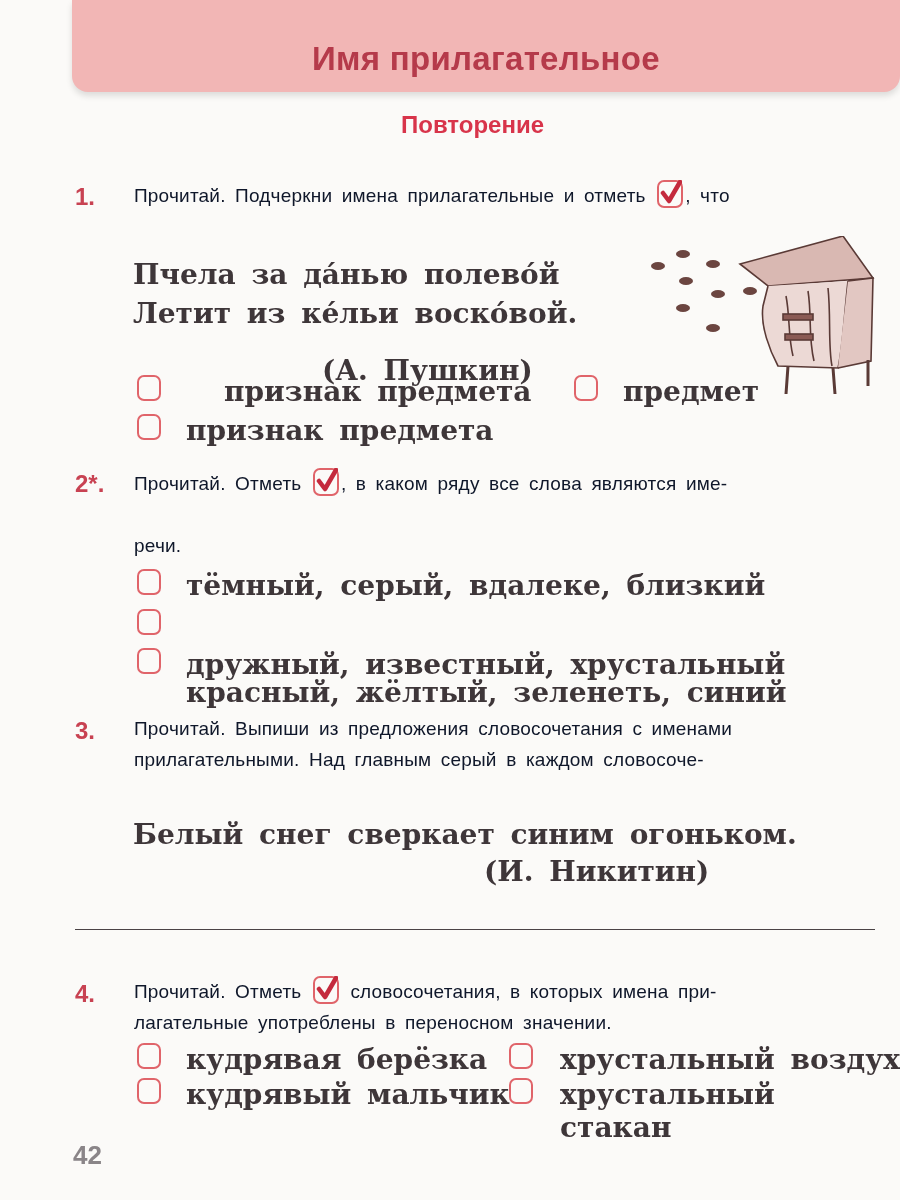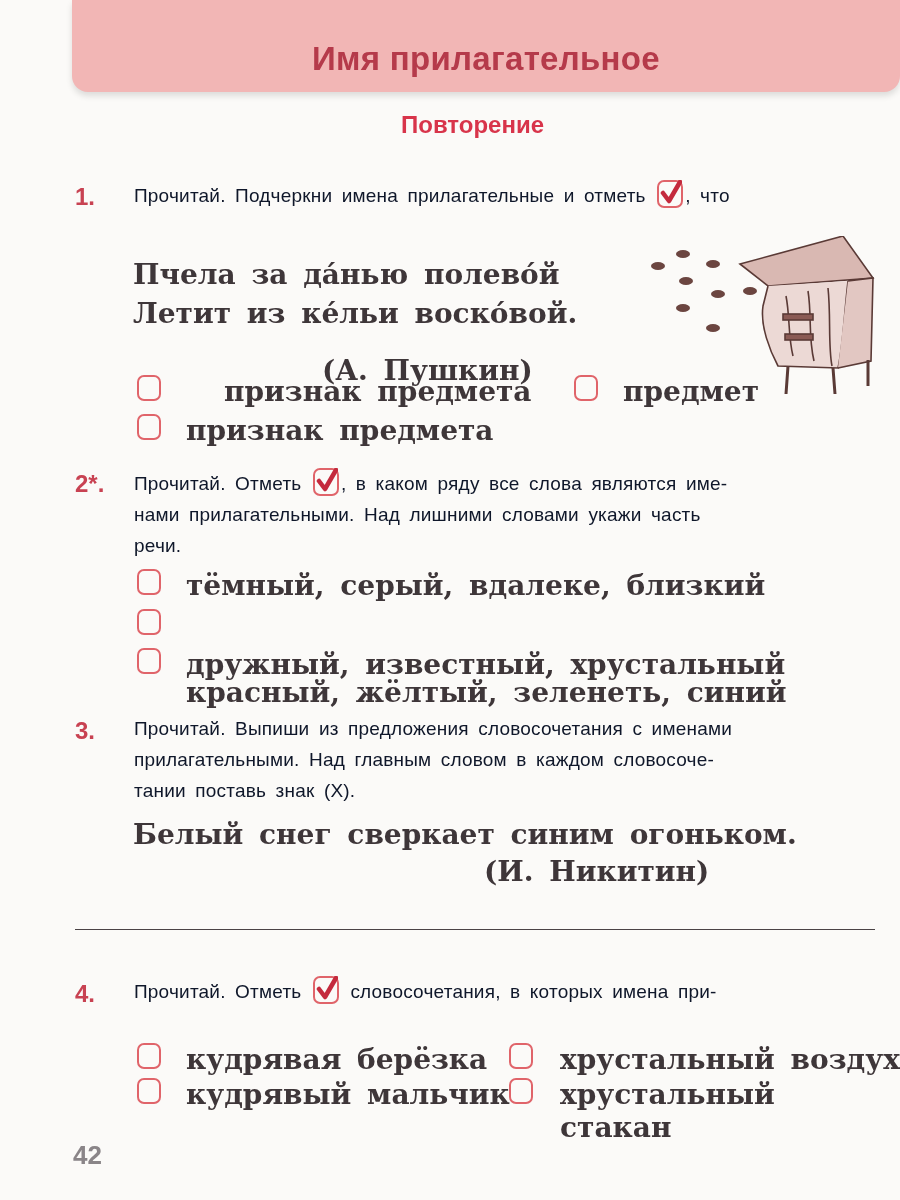--- a/index.html
+++ b/index.html
@@ -106,50 +106,50 @@
 </svg>
 
 <div class="task-num" style="top:470px;">2*.</div>
 <div class="instr" style="top:468px;">
   <span>Прочитай. Отметь</span>
   <span class="check-inline">
     <svg width="22" height="26" viewBox="0 0 22 26">
         <path d="M3 13 L9 21 L20 2" stroke="#c42a3d" stroke-width="4.5" fill="none" stroke-linecap="round" stroke-linejoin="round"></path>
       </svg>
   </span><span>, в каком ряду все слова являются име-</span><br>
-  <span>нами прилагательными. Над лишними словами укажи часть</span><br>
+  <br>
   <span>речи.</span>
 </div>
 
 <div class="cbox" style="left:137px; top:569px;"></div>
 <div class="serif" style="left:186px; top:569px;">тёмный, серый, вдалеке, близкий</div>
 <div class="cbox" style="left:137px; top:609px;"></div>
 <div class="serif" style="left:186px; top:628px;margin-top:48px;">красный, жёлтый, зеленеть, синий</div>
 <div class="cbox" style="left:137px; top:648px;"></div>
 <div class="serif" style="left:186px; top:648px;">дружный, известный, хрустальный</div>
 
 <div class="task-num" style="top:717px;">3.</div>
 <div class="instr" style="top:713px;">
   <span>Прочитай. Выпиши из предложения словосочетания с именами</span><br>
-  <span>прилагательными. Над главным словом в каждом словосоче-</span><br>
-  <span>тании поставь знак (X).</span>
+  <span>прилагательными. Над главным серый в каждом словосоче-</span><br>
 </div>
 <div class="serif" style="left:133px; top:818px;">Белый снег сверкает синим огоньком.</div>
 <div class="serif" style="left:484px; top:855px;">(И. Никитин)</div>
 <div class="answer-line"></div>
 
 <div class="task-num" style="top:980px;">4.</div>
 <div class="instr" style="top:976px;">
   <span>Прочитай. Отметь</span>
   <span class="check-inline">
     <svg width="22" height="26" viewBox="0 0 22 26">
         <path d="M3 13 L9 21 L20 2" stroke="#c42a3d" stroke-width="4.5" fill="none" stroke-linecap="round" stroke-linejoin="round"></path>
       </svg>
   </span>
   <span>словосочетания, в которых имена при-</span><br>
+  <span>лагательные употреблены в переносном значении.</span>
 </div>
 
 <div class="cbox" style="left:137px; top:1043px;"></div>
 <div class="serif" style="left:186px; top:1043px;">кудрявая берёзка</div>
 <div class="cbox" style="left:509px; top:1043px;"></div>
 <div class="serif" style="left:560px; top:1043px;">хрустальный воздух</div>
 <div class="cbox" style="left:137px; top:1078px;"></div>
 <div class="serif" style="left:186px; top:1078px;">кудрявый мальчик</div>
 <div class="cbox" style="left:509px; top:1078px;"></div>
 <div class="serif" style="left:560px; top:1078px;">хрустальный стакан</div>

